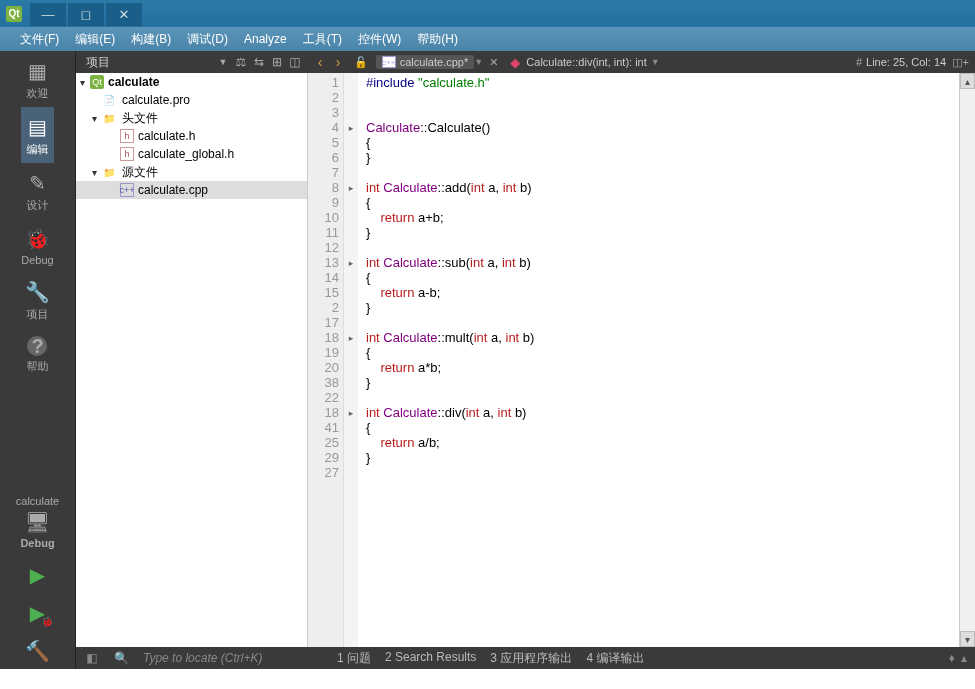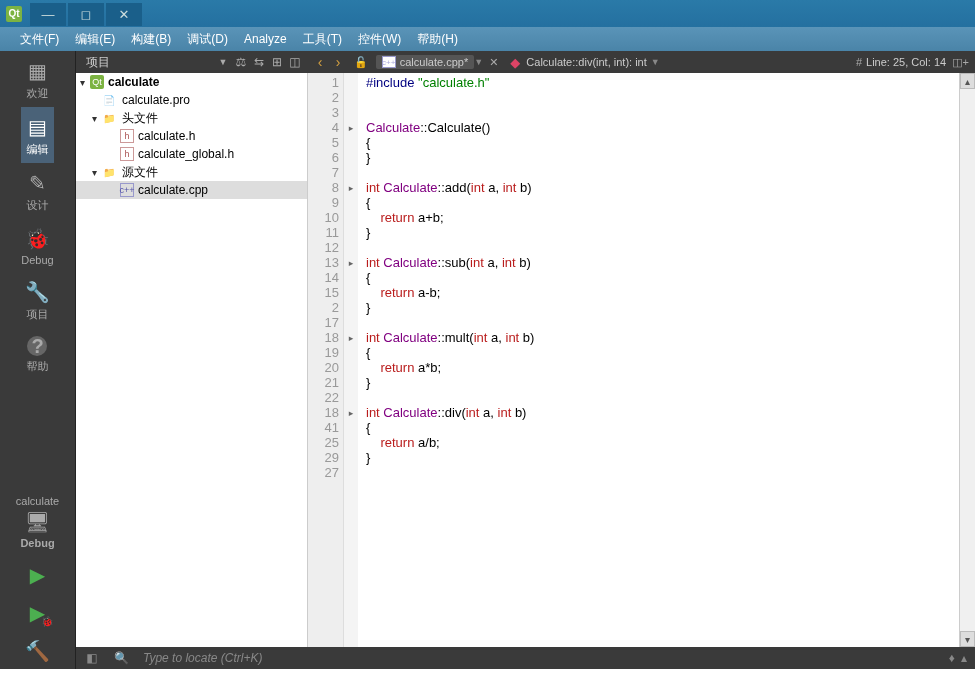--- a/index.html
+++ b/index.html
@@ -252,21 +252,21 @@
               <div class="ln">11</div>
               <div class="ln">12</div>
               <div class="ln">13</div>
               <div class="ln">14</div>
               <div class="ln">15</div>
               <div class="ln">2</div>
               <div class="ln">17</div>
               <div class="ln">18</div>
               <div class="ln">19</div>
               <div class="ln">20</div>
-              <div class="ln">21</div>
+              <div class="ln">38</div>
               <div class="ln">22</div>
               <div class="ln">18</div>
               <div class="ln">41</div>
               <div class="ln">25</div>
               <div class="ln">29</div>
               <div class="ln">27</div>
             </div>
           <div class="fold" id="fold">
               <div class="fl"></div>
               <div class="fl"></div>
@@ -302,19 +302,25 @@
             <div class="sbtn bot">▾</div>
           </div>
         </div>
       </div>
     </div>
 
     <div class="status">
       <span class="sico">◧</span>
       <span class="searchico">🔍</span>
       <span class="locate">Type to locate (Ctrl+K)</span>
+      <span id="out-tabs" style="display:flex;gap:14px">
+          <span class="sitem">1 问题</span>
+          <span class="sitem">2 Search Results</span>
+          <span class="sitem">3 应用程序输出</span>
+          <span class="sitem">4 编译输出</span>
+        </span>
       <span class="send">
         <span style="color:#888">♦</span>
         <span style="color:#888">▴</span>
       </span>
     </div>
   </div>
 </div>
 
 </body></html>

